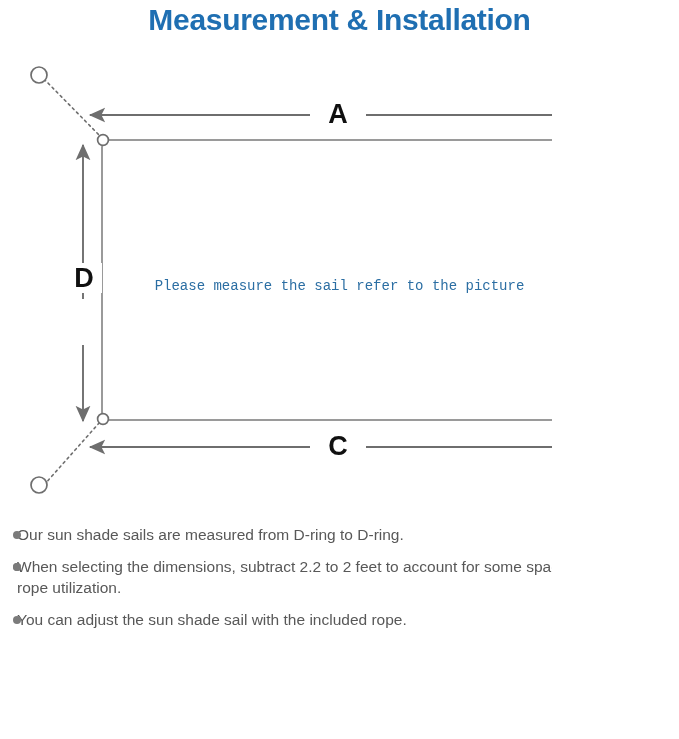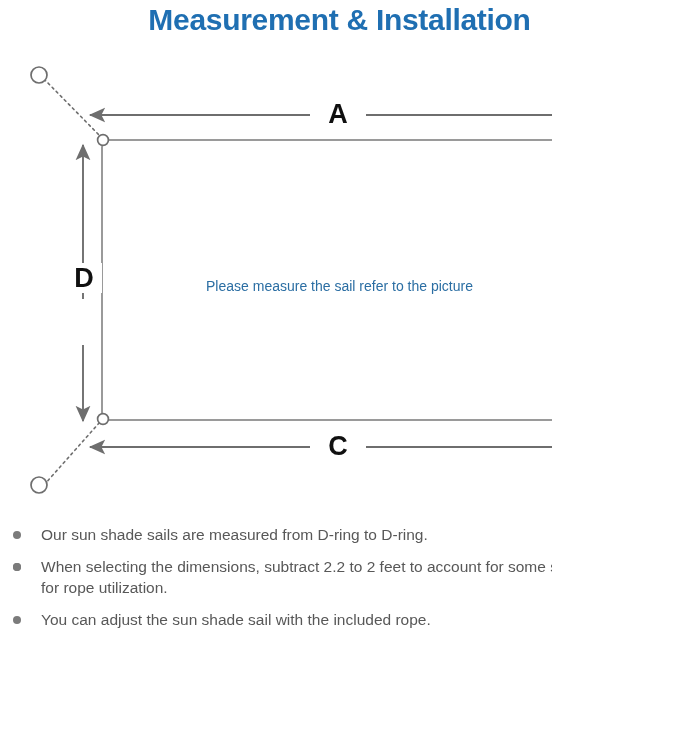--- a/index.html
+++ b/index.html
@@ -58,20 +58,21 @@
   }
   .sail-subtitle {
     position: absolute;
     left: 0;
     top: 278px;
     width: 679px;
     text-align: center;
     font-size: 14px;
     font-weight: normal;
     color: #2b6ea3;
+    font-family: Liberation Mono, monospace;
   }
 
   
   .dim-label {
     position: absolute;
     font-size: 27px;
     font-weight: bold;
     color: #101010;
     text-align: center;
     background: #ffffff;
@@ -84,21 +85,21 @@
 
   
   .notes {
     position: absolute;
     left: 0;
     top: 524px;
     width: 679px;
   }
   .note-item {
     position: relative;
-    padding-left: 41px;
+    padding-left: 17px;
     padding-right: 6px;
     margin-bottom: 11px;
     font-size: 15.5px;
     line-height: 21px;
     color: #585858;
   }
   .note-bullet {
     position: absolute;
     left: 13px;
     top: 7px;

